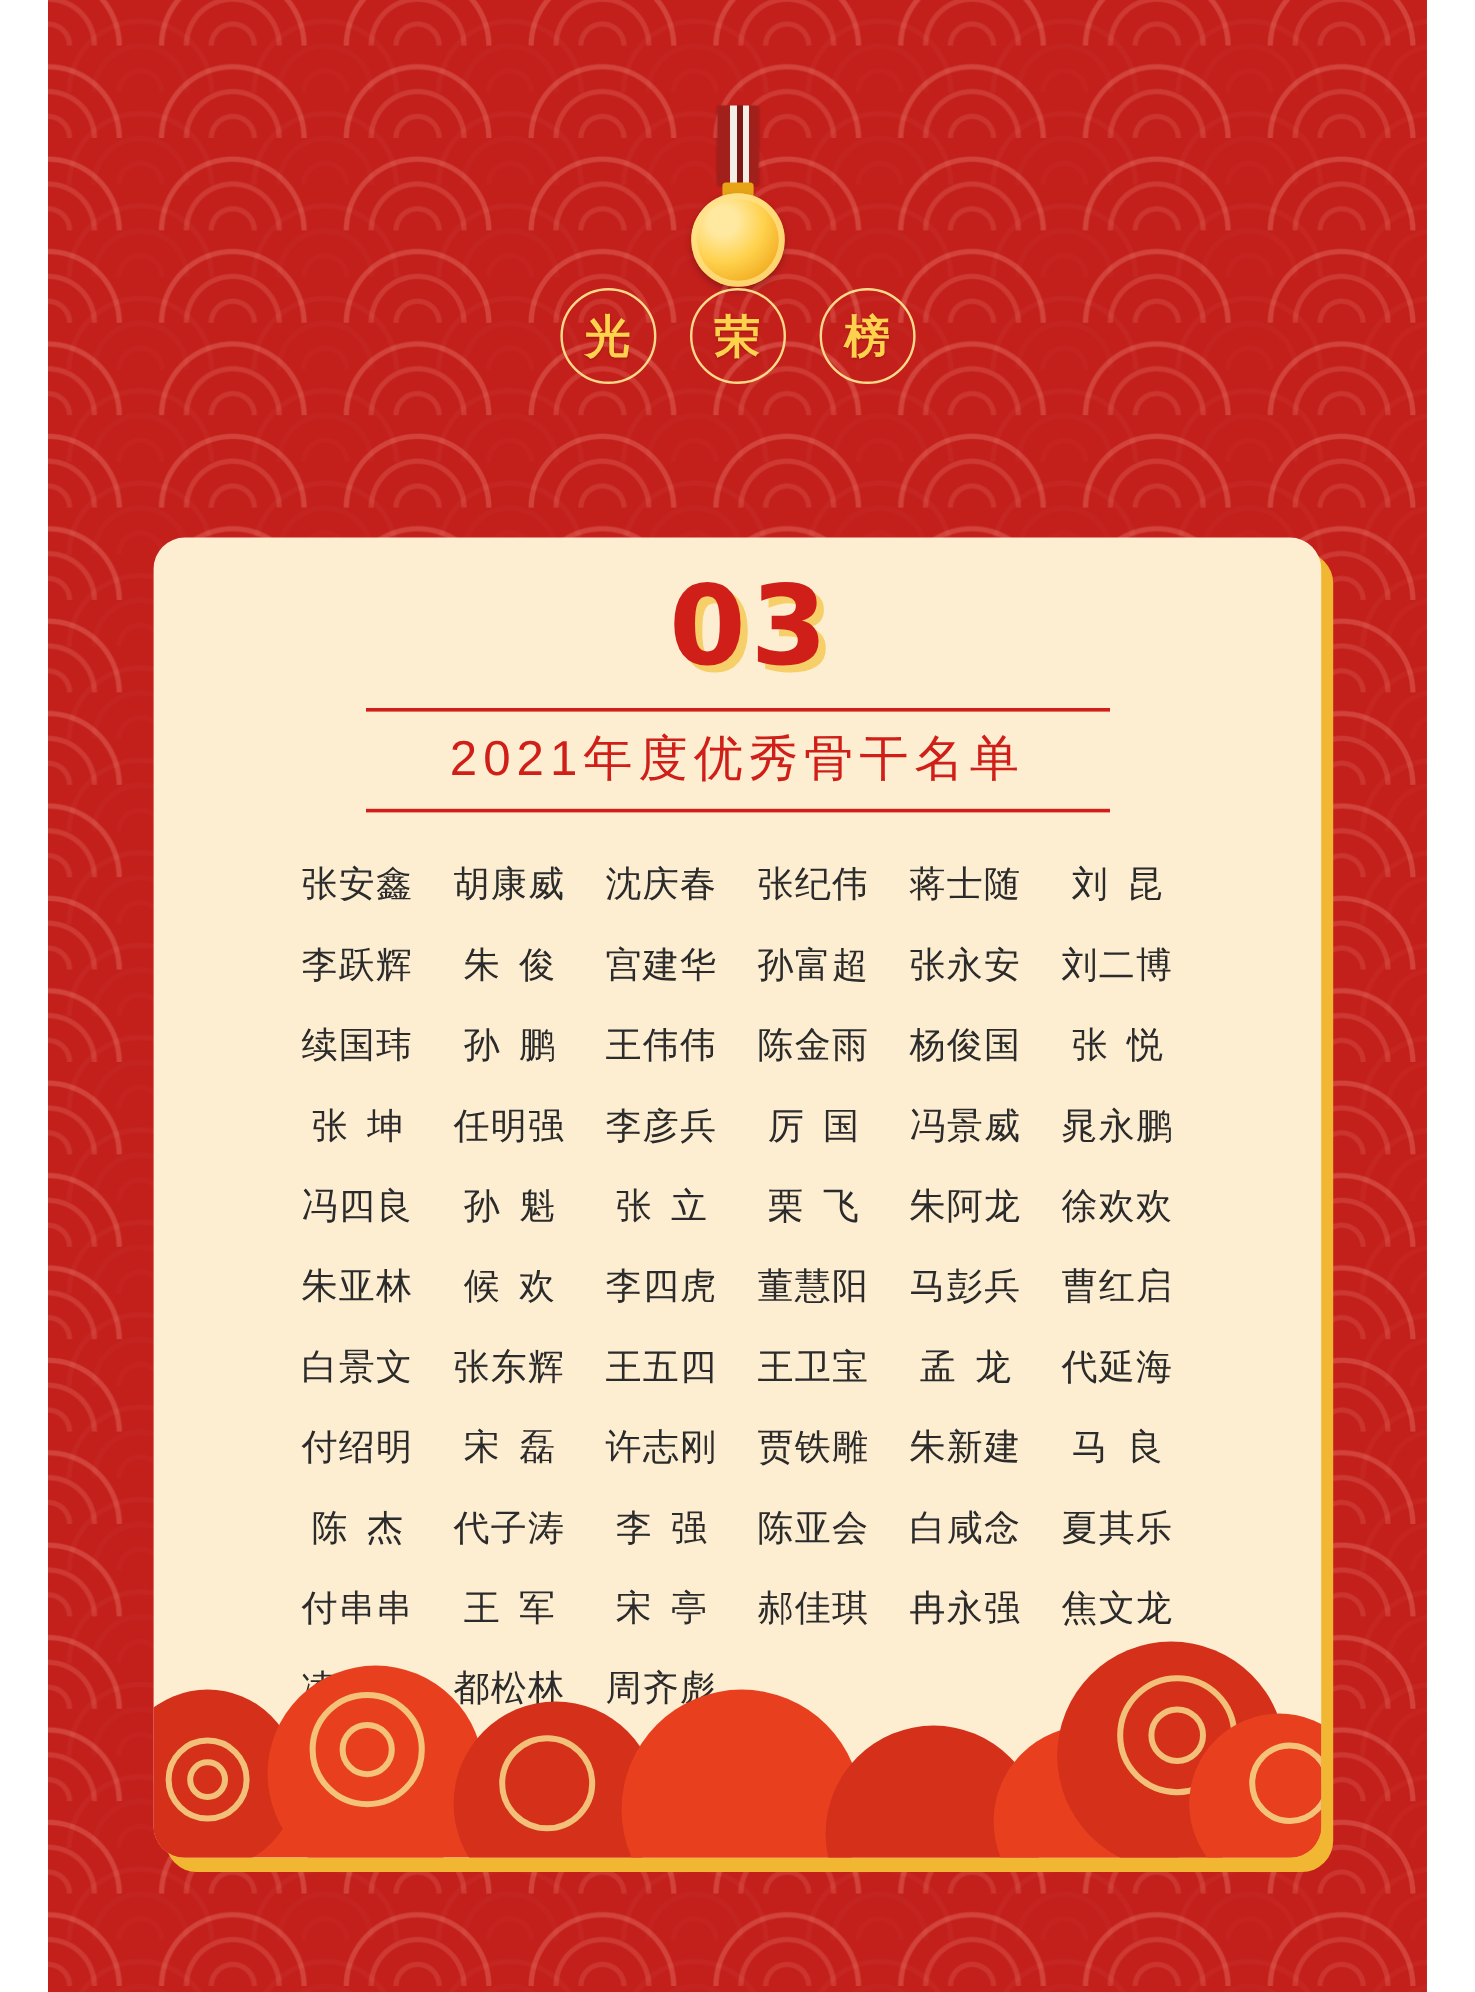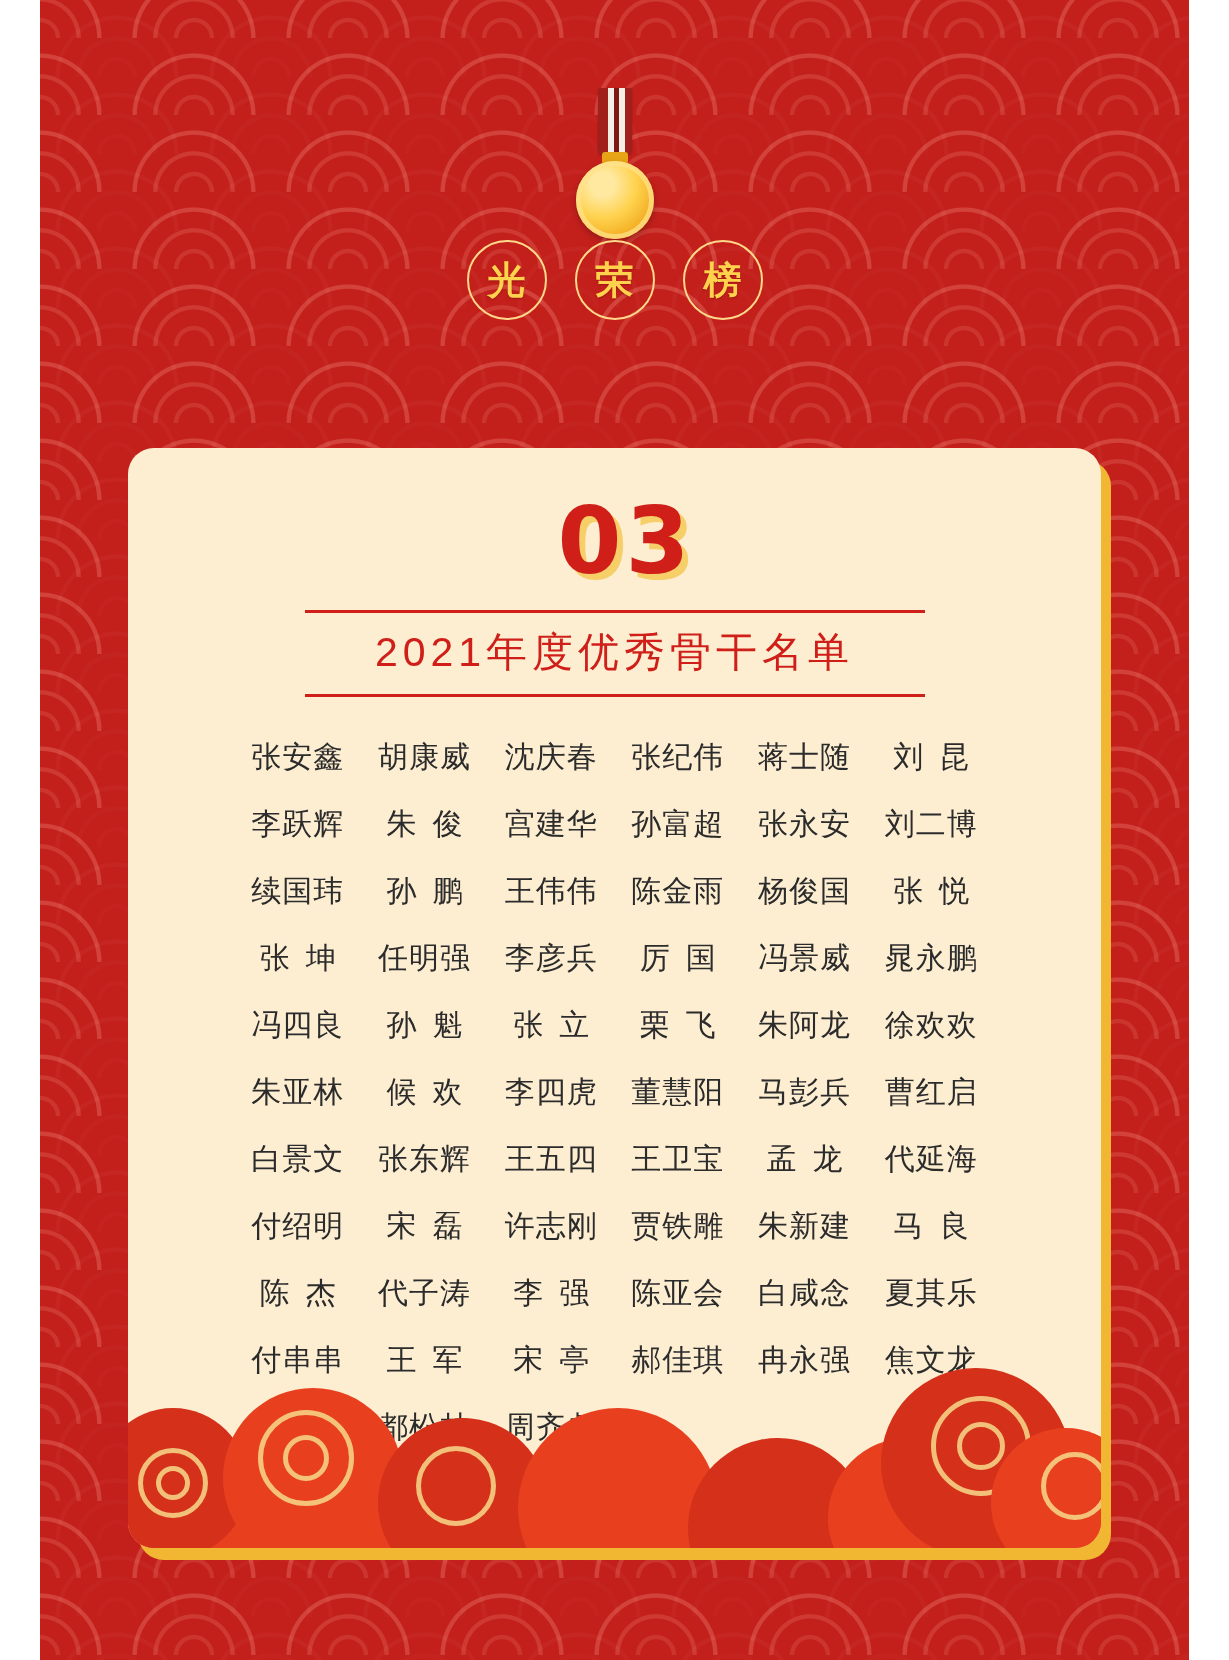--- a/index.html
+++ b/index.html
@@ -104,21 +104,21 @@
   }
   .card {
     position: absolute;
     inset: 0;
     background: #fdeed2;
     border-radius: 26px;
     overflow: hidden;
   }
 
   .big-number {
-    margin-top: 48px;
+    margin-top: 28px;
     text-align: center;
     font-size: 92px;
     line-height: 1;
     font-weight: 700;
     color: #cf1f18;
     letter-spacing: 4px;
     text-shadow: 6px 6px 0 rgba(245,201,86,.85);
     font-family: "DejaVu Sans", sans-serif;
     padding-left: 22px;
   }

